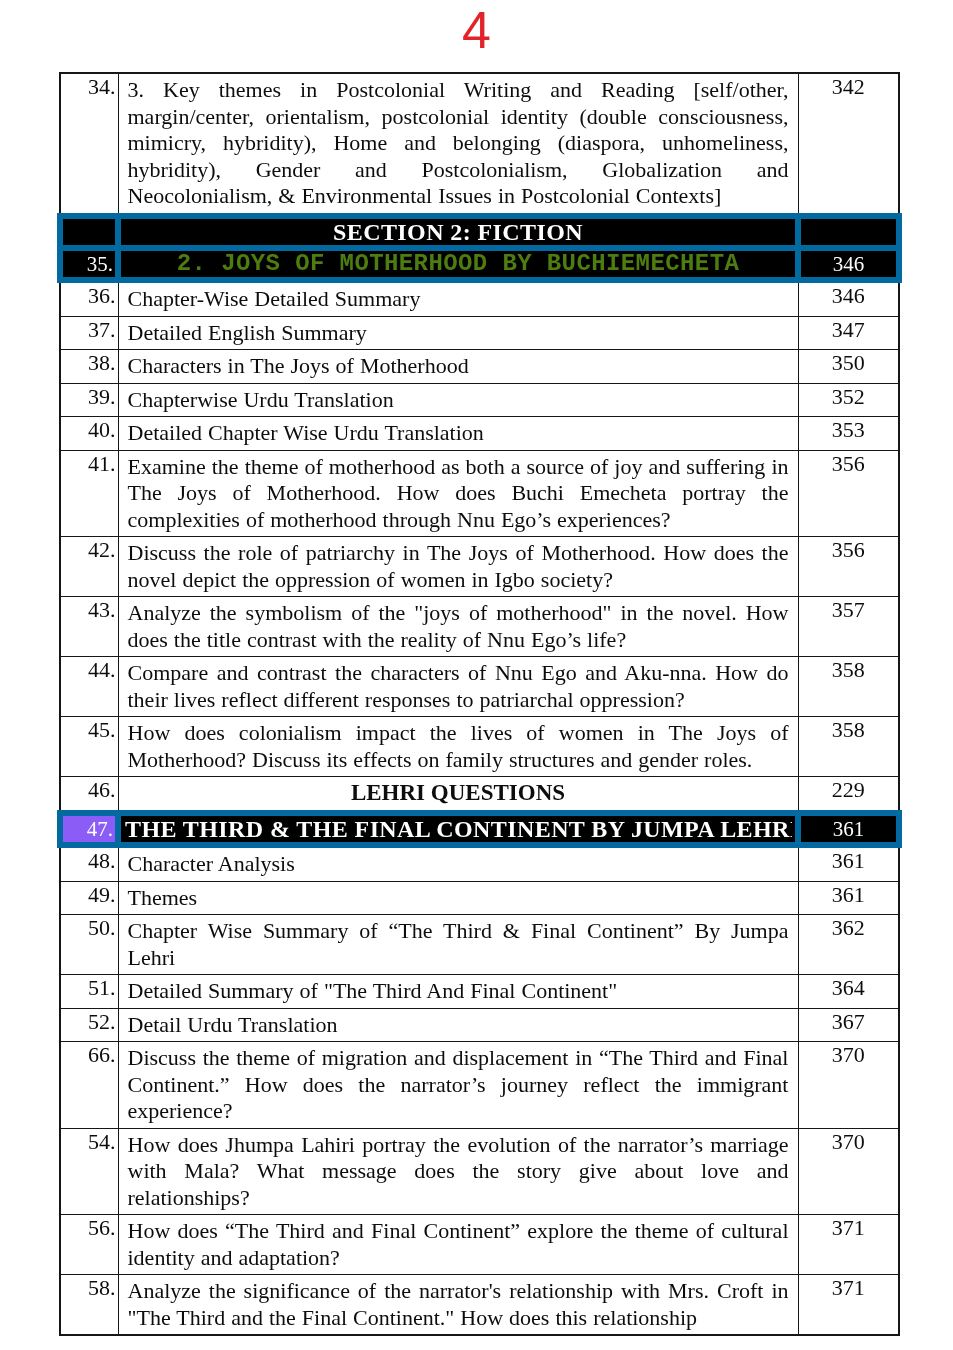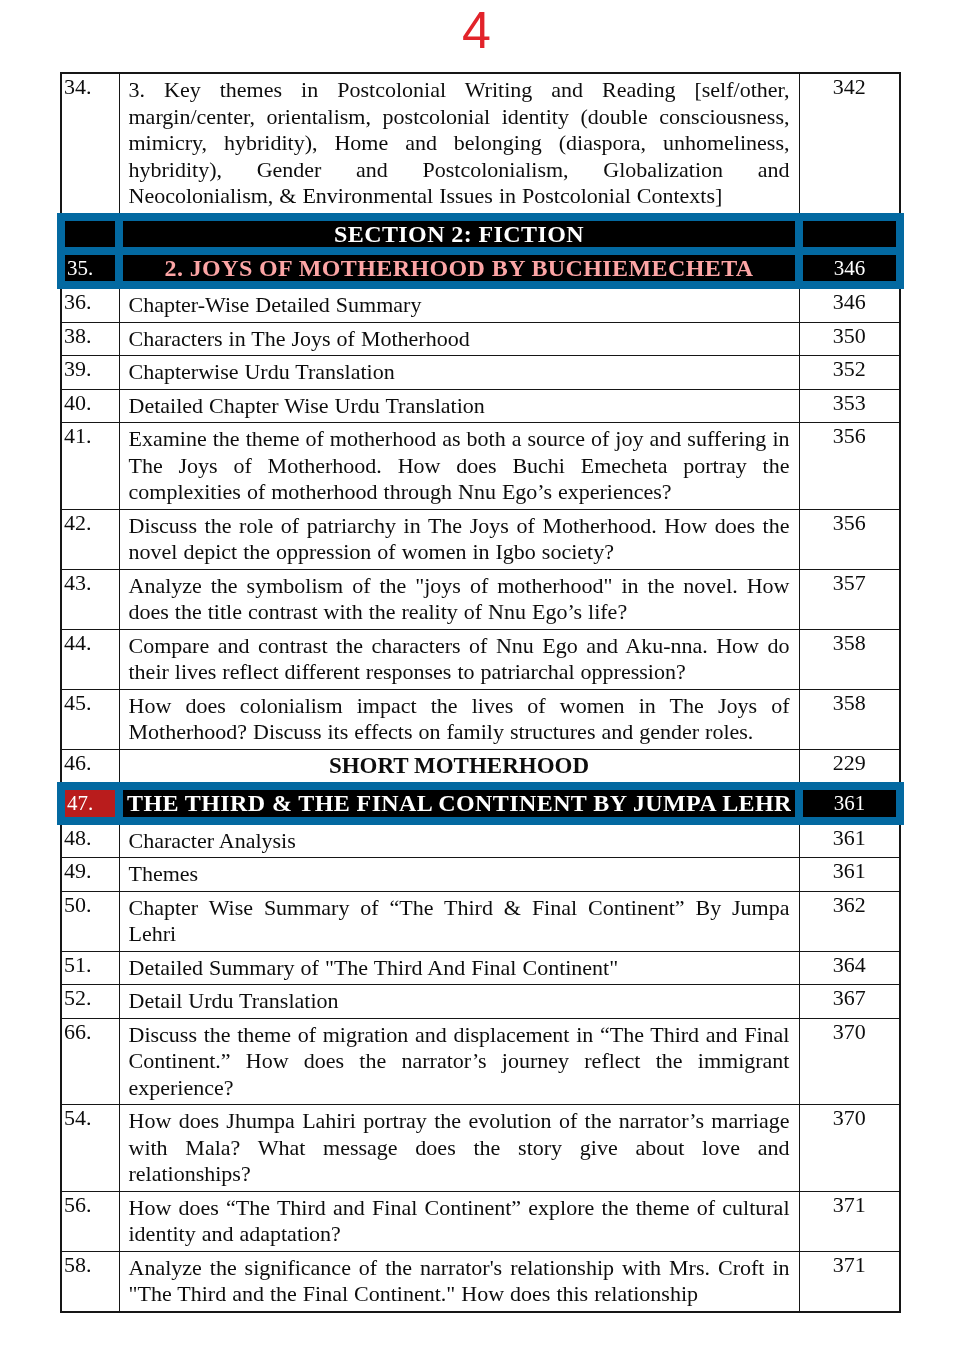--- a/index.html
+++ b/index.html
@@ -39,32 +39,32 @@
     border: 2px solid #161616;
   }
   col.c-no   { width: 58px; }
   col.c-text { width: 680px; }
   col.c-page { width: 101px; }
   td {
     border: 1px solid #161616;
     vertical-align: top;
     overflow: hidden;
   }
-  td.col-no   { text-align: left; padding: 0 2px; }
+  td.col-no   { text-align: right; padding: 0 2px; }
   td.col-text { text-align: justify; padding: 3px 9px; }
   td.col-page { text-align: center; padding: 0 12px; }
 
   tr.center td.col-text {
     text-align: center;
     font-weight: bold;
     font-size: 23px;
     word-spacing: normal;
   }
   tr.section td {
-    border: 8px solid #0369a1;
+    border: 6px solid #0369a1;
     vertical-align: middle;
     margin-top: 48px;
   }
   tr.section td.col-text {
     text-align: center;
     font-weight: bold;
     font-size: 24px;
     letter-spacing: 0.4px;
     word-spacing: normal;
     line-height: 26px;
@@ -93,29 +93,34 @@
         <td class="col-text">3. Key themes in Postcolonial Writing and Reading [self/other, margin/center, orientalism, postcolonial identity (double consciousness, mimicry, hybridity), Home and belonging (diaspora, unhomeliness, hybridity), Gender and Postcolonialism, Globalization and Neocolonialism, &amp; Environmental Issues in Postcolonial Contexts]</td>
         <td class="col-page">342</td>
       </tr>
       <tr class="section">
         <td class="col-no" style="background: rgb(0, 0, 0); color: rgb(255, 255, 255);"></td>
         <td class="col-text" style="background: rgb(0, 0, 0); color: rgb(255, 255, 255);">SECTION 2: FICTION</td>
         <td class="col-page" style="background: rgb(0, 0, 0); color: rgb(255, 255, 255);"></td>
       </tr>
       <tr class="section">
         <td class="col-no" style="background: rgb(0, 0, 0); color: rgb(255, 255, 255);">35.</td>
-        <td class="col-text" style="background: rgb(0, 0, 0); color: #fca5a5;">2. JOYS OF MOTHERHOOD BY BUCHIEMECHETA</td>
+        <td class="col-text" style="background: rgb(0, 0, 0); color: #4d7c0f; font-family: Liberation Mono, monospace;">2. JOYS OF MOTHERHOOD BY BUCHIEMECHETA</td>
         <td class="col-page" style="background: rgb(0, 0, 0); color: rgb(255, 255, 255);">346</td>
       </tr>
       <tr class="normal">
         <td class="col-no">36.</td>
         <td class="col-text">Chapter-Wise Detailed Summary</td>
         <td class="col-page">346</td>
       </tr>
       <tr class="normal">
+        <td class="col-no">37.</td>
+        <td class="col-text">Detailed English Summary</td>
+        <td class="col-page">347</td>
+      </tr>
+      <tr class="normal">
         <td class="col-no">38.</td>
         <td class="col-text">Characters in The Joys of Motherhood</td>
         <td class="col-page">350</td>
       </tr>
       <tr class="normal">
         <td class="col-no">39.</td>
         <td class="col-text">Chapterwise Urdu Translation</td>
         <td class="col-page">352</td>
       </tr>
       <tr class="normal">
@@ -143,25 +148,25 @@
         <td class="col-text">Compare and contrast the characters of Nnu Ego and Aku-nna. How do their lives reflect different responses to patriarchal oppression?</td>
         <td class="col-page">358</td>
       </tr>
       <tr class="normal">
         <td class="col-no">45.</td>
         <td class="col-text">How does colonialism impact the lives of women in The Joys of Motherhood? Discuss its effects on family structures and gender roles.</td>
         <td class="col-page">358</td>
       </tr>
       <tr class="center">
         <td class="col-no">46.</td>
-        <td class="col-text">SHORT MOTHERHOOD</td>
+        <td class="col-text">LEHRI QUESTIONS</td>
         <td class="col-page">229</td>
       </tr>
       <tr class="section">
-        <td class="col-no" style="background: #b91c1c; color: rgb(255, 255, 255);">47.</td>
+        <td class="col-no" style="background: #8b5cf6; color: rgb(255, 255, 255);">47.</td>
         <td class="col-text" style="background: rgb(0, 0, 0); color: rgb(255, 255, 255); border-radius: 7px;">THE THIRD &amp; THE FINAL CONTINENT BY JUMPA LEHRI</td>
         <td class="col-page" style="background: rgb(0, 0, 0); color: rgb(255, 255, 255);">361</td>
       </tr>
       <tr class="normal">
         <td class="col-no">48.</td>
         <td class="col-text">Character Analysis</td>
         <td class="col-page">361</td>
       </tr>
       <tr class="normal">
         <td class="col-no">49.</td>

